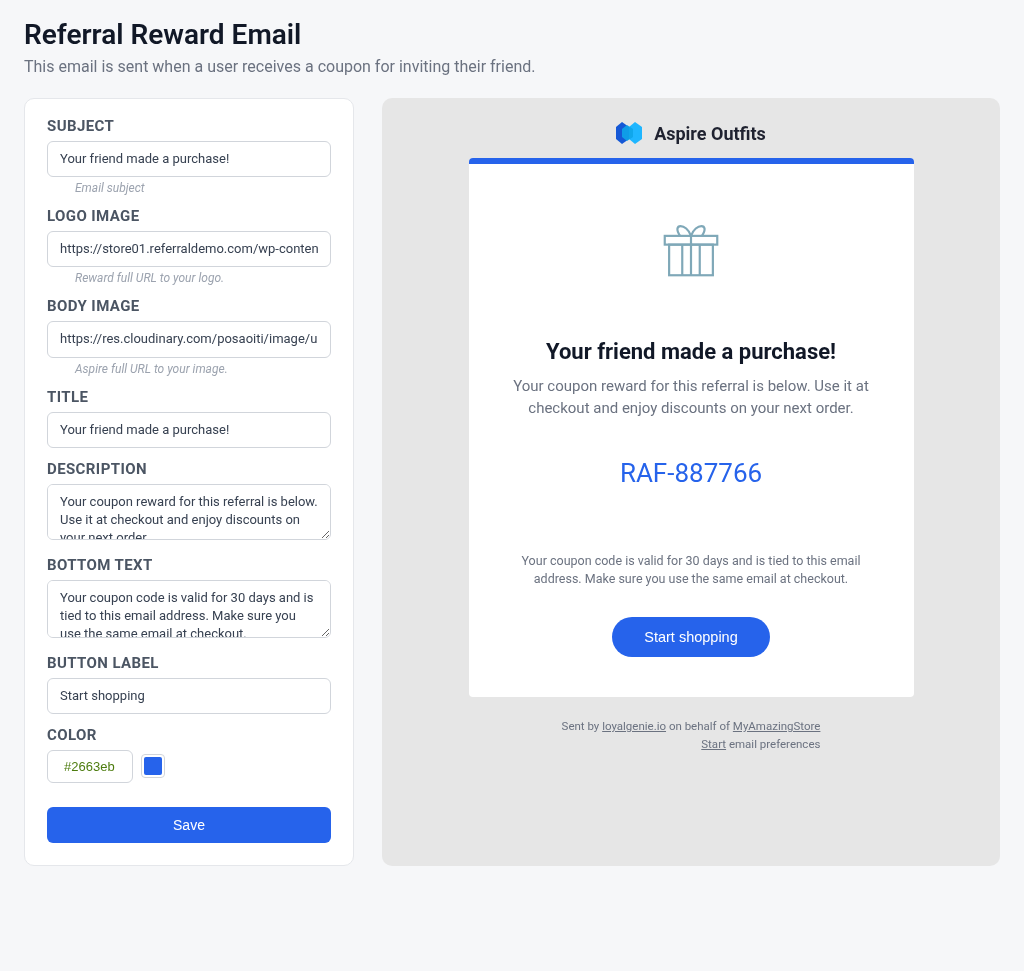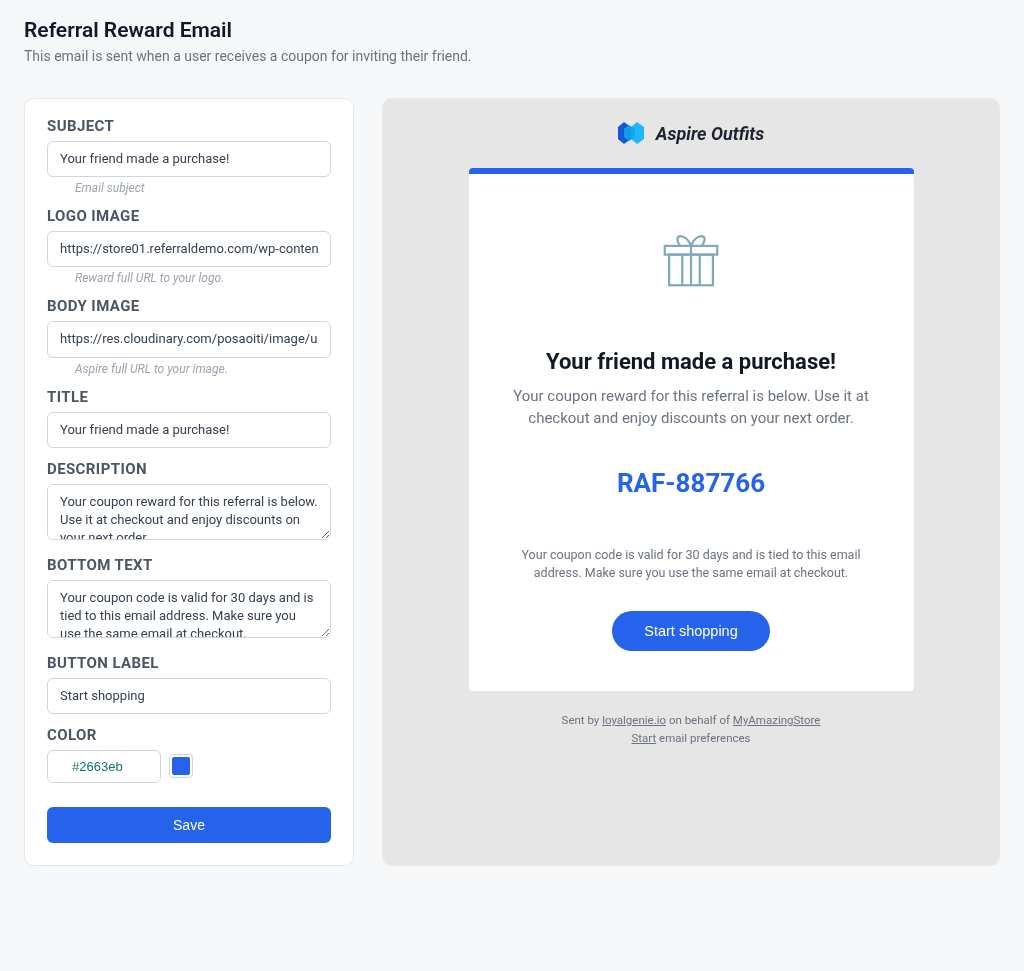--- a/index.html
+++ b/index.html
@@ -8,29 +8,29 @@
     background: #f6f7f9;
     color: #1f2937;
     width: 1024px;
     height: 971px;
     overflow: hidden;
   }
   .page {
     padding: 18px 24px 0 24px;
   }
   .page-title {
-    font-size: 21px;
+    font-size: 28px;
     font-weight: 600;
     color: #111827;
     margin-bottom: 6px;
   }
   .page-desc {
-    font-size: 14px;
-    color: #6b7280;
-    margin-bottom: 34px;
+    font-size: 16px;
+    color: #6b7280;
+    margin-bottom: 22px;
   }
   .content {
     display: flex;
     gap: 28px;
   }
   .form-card {
     width: 330px;
     background: #fff;
     border: 1px solid #e5e7eb;
     border-radius: 10px;
@@ -70,26 +70,26 @@
     font-style: italic;
     margin-top: 4px;
     margin-left: 28px;
   }
   .color-row {
     display: flex;
     align-items: center;
     gap: 8px;
   }
   .color-input {
-    width: 114px;
+    width: 86px;
     border: 1px solid #d1d5db;
     border-radius: 6px;
-    padding: 8px 24px;
+    padding: 8px 16px;
     font-size: 13px;
-    color: #0f766e;
+    color: #4d7c0f;
   }
   .color-swatch {
     width: 24px;
     height: 24px;
     border-radius: 4px;
     border: 1px solid #d1d5db;
     padding: 2px;
     display: inline-flex;
   }
   .color-swatch-inner {
@@ -116,22 +116,21 @@
     border-radius: 10px;
     padding: 24px 0 40px 0;
     display: flex;
     flex-direction: column;
     align-items: center;
   }
   .brand-row {
     display: flex;
     align-items: center;
     gap: 12px;
-    margin-bottom: 24px;
-    font-style: italic;
+    margin-bottom: 14px;
   }
   .brand-name {
     font-weight: 700;
     font-size: 18px;
     color: #1f2230;
   }
   .brand-logo {
     width: 26px;
     height: 22px;
     position: relative;
@@ -161,43 +160,43 @@
     margin-bottom: 12px;
   }
   .email-desc {
     font-size: 15px;
     color: #6b7280;
     line-height: 1.45;
     margin-bottom: 38px;
   }
   .coupon-code {
     font-size: 26px;
-    font-weight: 700;
+    font-weight: 400;
     color: #2663eb;
-    margin-bottom: 48px;
+    margin-bottom: 64px;
   }
   .email-bottom-text {
     font-size: 12.5px;
     color: #6b7280;
     line-height: 1.5;
     margin-bottom: 28px;
   }
   .email-button {
     background: #2663eb;
     color: #fff;
     border: none;
     border-radius: 999px;
     padding: 12px 32px;
     font-size: 14.5px;
     font-weight: 400;
     cursor: pointer;
   }
   .email-footer {
     margin-top: 22px;
-    text-align: center;
+    text-align: right;
     font-size: 11.5px;
     color: #6b7280;
   }
   .email-footer .row { margin-bottom: 4px; }
   .email-footer a {
     color: #6b7280;
     text-decoration: underline;
   }
 </style>
 </head>

